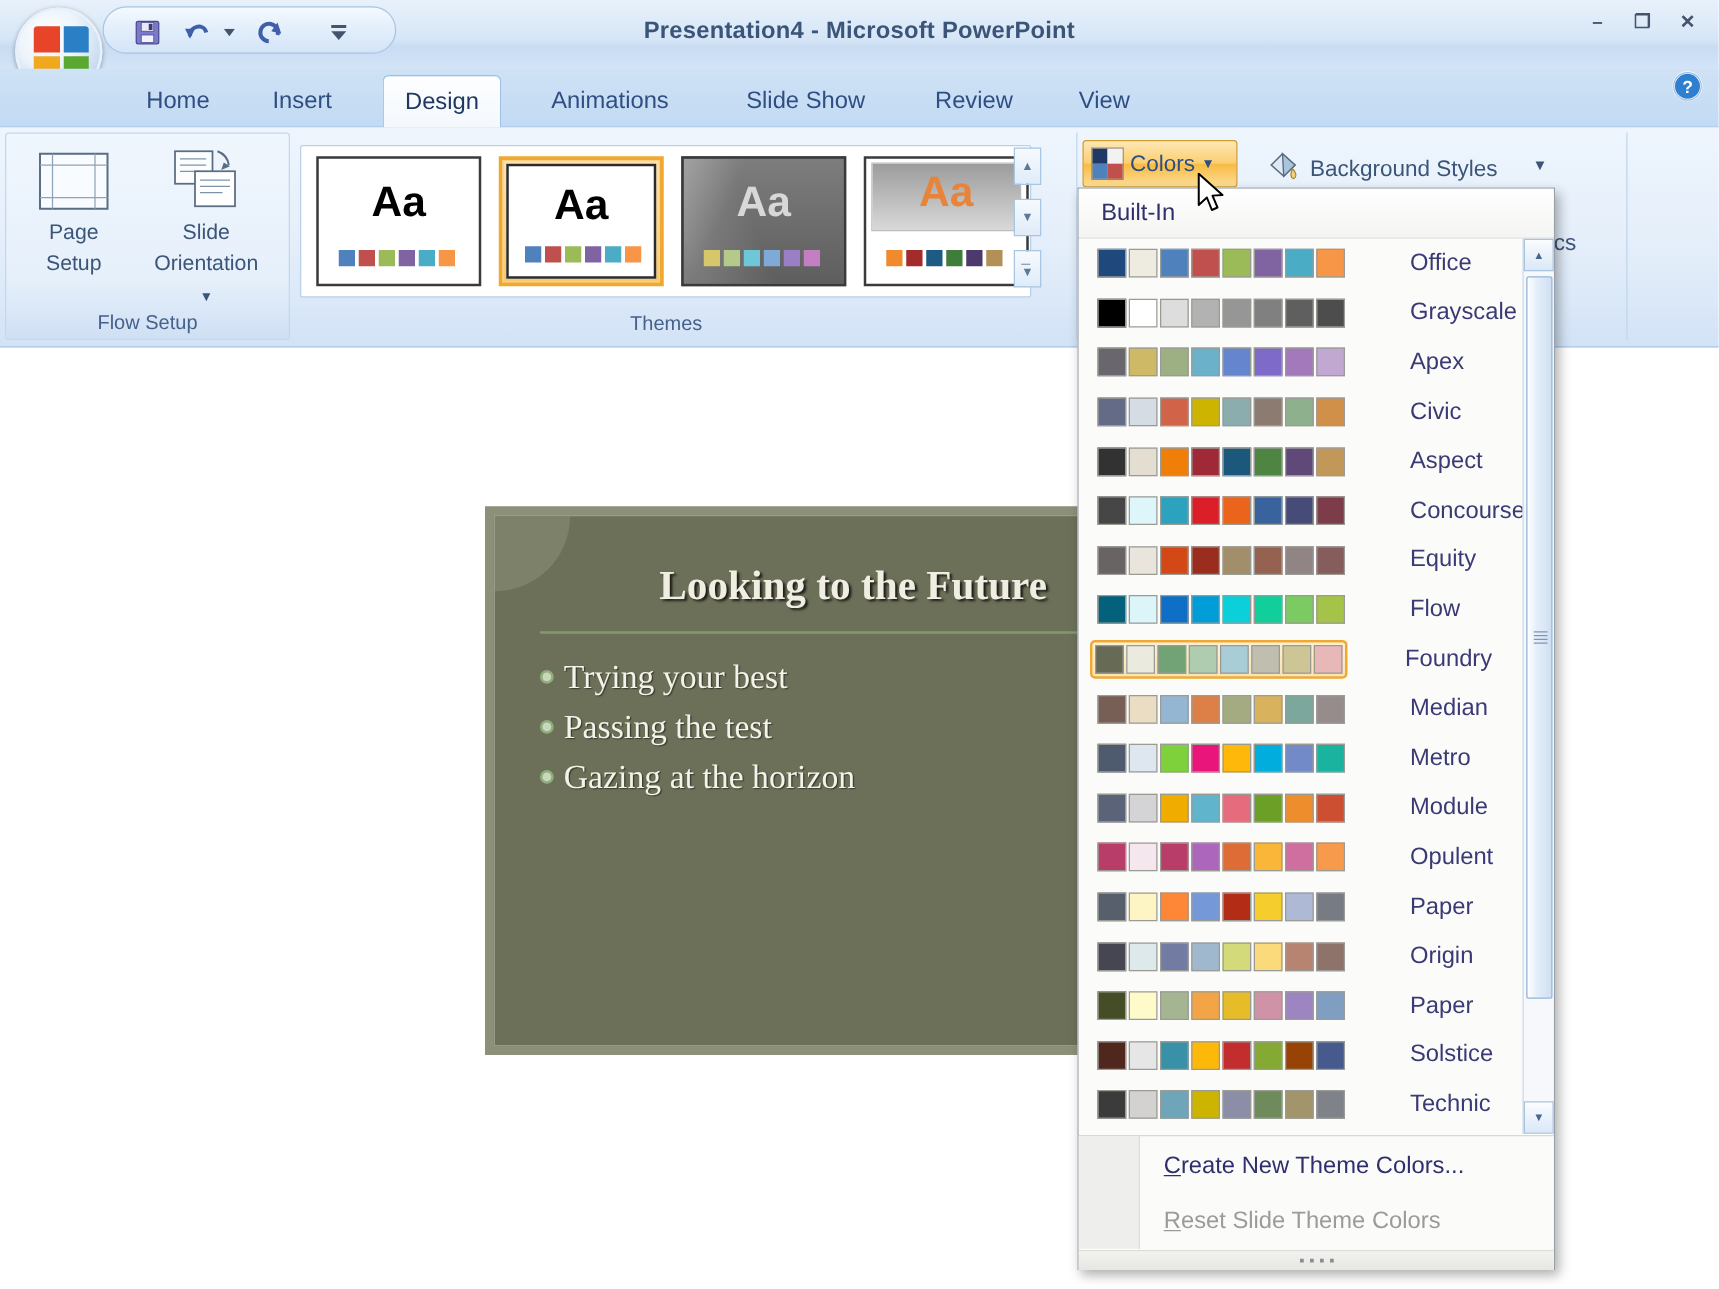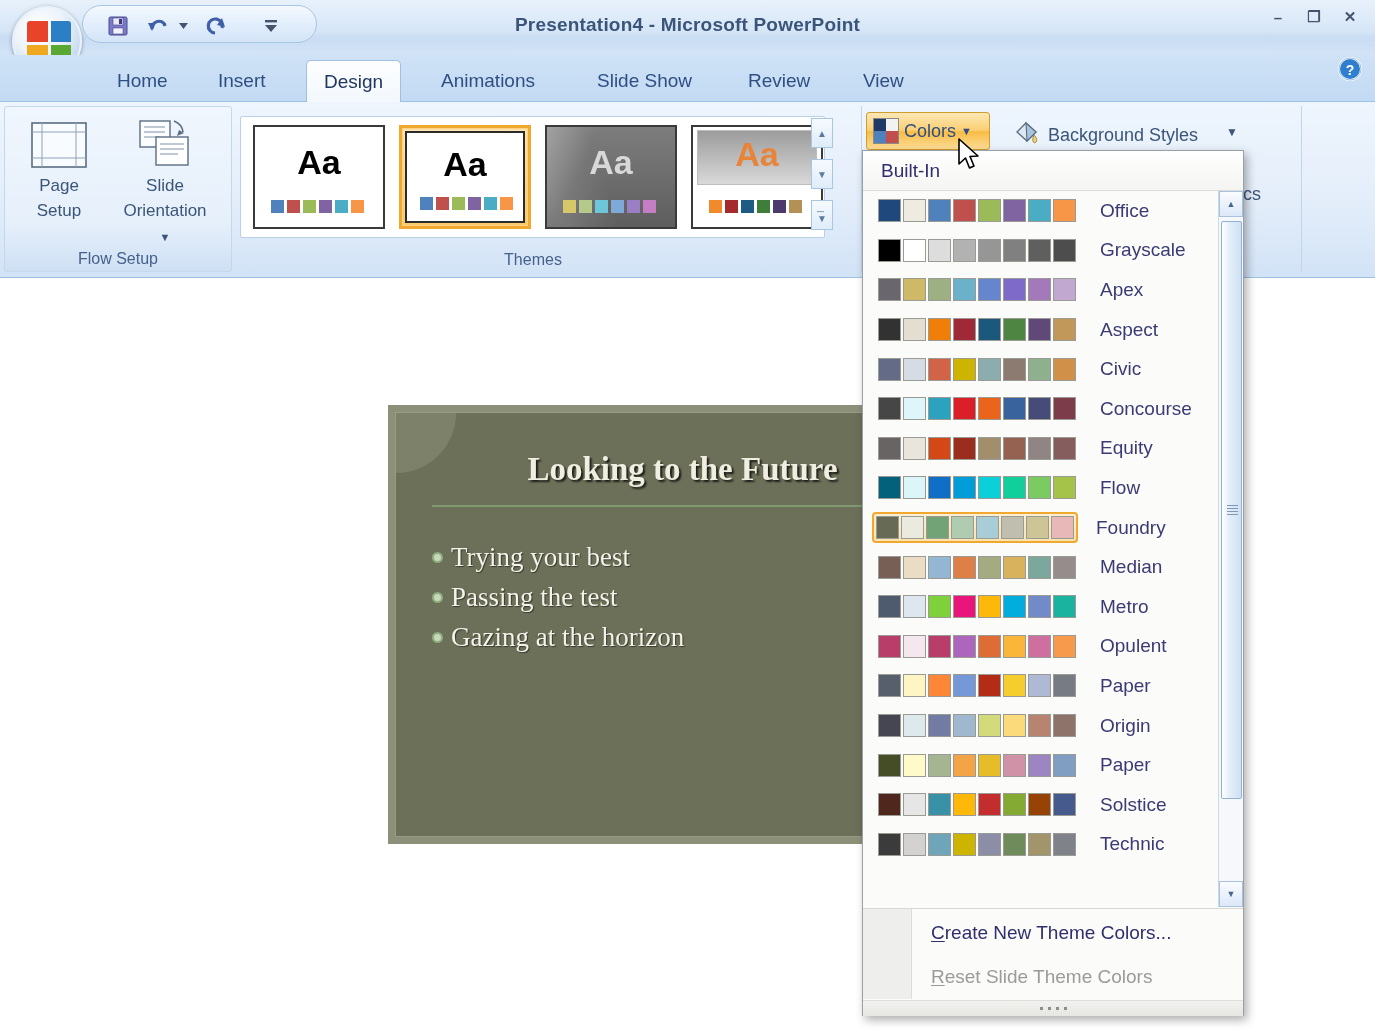--- a/index.html
+++ b/index.html
@@ -128,21 +128,21 @@
   #slide-title {
     position: absolute; left: 36px; right: 26px; top: 38px;
     font-family: "Liberation Serif", serif; font-weight: bold;
     font-size: 33px; color: #efeee0; text-align: center;
     text-shadow: 2px 2px 2px rgba(0,0,0,.75);
     white-space: nowrap;
   }
   #slide-rule {
     position:absolute; left:36px; right:26px; top:92px; height:2px; background:#7e9a6e;
   }
-  #slide-bullets { position: absolute; left: 36px; top: 124px; }
+  #slide-bullets { position: absolute; left: 36px; top: 108px; }
   .bullet { display:flex; align-items:center; gap:8px; height:40px; }
   .bullet .dot {
     width:11px; height:11px; border-radius:50%;
     border:2px solid #8fae7c; background:#c9d8bd; flex:none;
   }
   .bullet .txt {
     font-family:"Liberation Serif", serif; font-size:27px; color:#f4f3e9;
     text-shadow: 1px 1px 1px rgba(0,0,0,.5); white-space:nowrap;
   }
 
@@ -161,20 +161,21 @@
     display:flex; align-items:center; padding-left:18px;
     font-size:19px; font-weight:normal; color:#2f2f6e;
   }
   #dd-list {
     position:absolute; left:0; top:40px; width:357px; height:716px;
     overflow:hidden; background:#fbfbfa;
   }
   .dd-row {
     position:relative; height:39.6px; display:flex; align-items:center;
     padding-left:9px;
+    gap:28px;
   }
   .dd-row.sel .sw-wrap {
     border:2px solid #f0a830; border-radius:4px;
     background:linear-gradient(to bottom,#fdf0d2,#fbe3ae); padding:2px;
   }
   .sw-wrap { display:flex; gap:2px; padding:4px; border:2px solid transparent; }
   .sw { width:23px; height:23px; border:1px solid #9b9b96; display:block; }
   .dd-name { margin-left:18px; font-size:19px; color:#3a3a74; white-space:nowrap; }
 
   
@@ -507,46 +508,46 @@
           <span class="sw" style="background: rgb(107, 177, 201);"></span>
           <span class="sw" style="background: rgb(101, 133, 207);"></span>
           <span class="sw" style="background: rgb(126, 107, 201);"></span>
           <span class="sw" style="background: rgb(163, 121, 187);"></span>
           <span class="sw" style="background: rgb(192, 168, 208);"></span>
         </div>
         <span class="dd-name">Apex</span>
       </div>
       <div class="dd-row">
         <div class="sw-wrap">
+          <span class="sw" style="background: rgb(100, 107, 134);"></span>
+          <span class="sw" style="background: rgb(213, 220, 228);"></span>
+          <span class="sw" style="background: rgb(209, 99, 73);"></span>
+          <span class="sw" style="background: rgb(204, 180, 0);"></span>
+          <span class="sw" style="background: rgb(140, 173, 174);"></span>
+          <span class="sw" style="background: rgb(140, 123, 112);"></span>
+          <span class="sw" style="background: rgb(143, 176, 140);"></span>
+          <span class="sw" style="background: rgb(209, 144, 73);"></span>
+        </div>
+        <span class="dd-name">Civic</span>
+      </div>
+      <div class="dd-row">
+        <div class="sw-wrap">
           <span class="sw" style="background: rgb(50, 50, 50);"></span>
           <span class="sw" style="background: rgb(227, 222, 209);"></span>
           <span class="sw" style="background: rgb(240, 127, 9);"></span>
           <span class="sw" style="background: rgb(159, 41, 54);"></span>
           <span class="sw" style="background: rgb(27, 88, 124);"></span>
           <span class="sw" style="background: rgb(78, 133, 66);"></span>
           <span class="sw" style="background: rgb(96, 72, 120);"></span>
           <span class="sw" style="background: rgb(193, 152, 89);"></span>
         </div>
         <span class="dd-name">Aspect</span>
       </div>
       <div class="dd-row">
         <div class="sw-wrap">
-          <span class="sw" style="background: rgb(100, 107, 134);"></span>
-          <span class="sw" style="background: rgb(213, 220, 228);"></span>
-          <span class="sw" style="background: rgb(209, 99, 73);"></span>
-          <span class="sw" style="background: rgb(204, 180, 0);"></span>
-          <span class="sw" style="background: rgb(140, 173, 174);"></span>
-          <span class="sw" style="background: rgb(140, 123, 112);"></span>
-          <span class="sw" style="background: rgb(143, 176, 140);"></span>
-          <span class="sw" style="background: rgb(209, 144, 73);"></span>
-        </div>
-        <span class="dd-name">Civic</span>
-      </div>
-      <div class="dd-row">
-        <div class="sw-wrap">
           <span class="sw" style="background: rgb(70, 70, 70);"></span>
           <span class="sw" style="background: rgb(222, 245, 250);"></span>
           <span class="sw" style="background: rgb(45, 162, 191);"></span>
           <span class="sw" style="background: rgb(218, 31, 40);"></span>
           <span class="sw" style="background: rgb(235, 100, 27);"></span>
           <span class="sw" style="background: rgb(57, 99, 157);"></span>
           <span class="sw" style="background: rgb(71, 75, 120);"></span>
           <span class="sw" style="background: rgb(125, 60, 74);"></span>
         </div>
         <span class="dd-name">Concourse</span>
@@ -611,20 +612,33 @@
           <span class="sw" style="background: rgb(234, 21, 122);"></span>
           <span class="sw" style="background: rgb(254, 184, 10);"></span>
           <span class="sw" style="background: rgb(0, 173, 220);"></span>
           <span class="sw" style="background: rgb(115, 138, 200);"></span>
           <span class="sw" style="background: rgb(26, 179, 159);"></span>
         </div>
         <span class="dd-name">Metro</span>
       </div>
       <div class="dd-row">
         <div class="sw-wrap">
+          <span class="sw" style="background: rgb(90, 99, 120);"></span>
+          <span class="sw" style="background: rgb(212, 212, 214);"></span>
+          <span class="sw" style="background: rgb(240, 173, 0);"></span>
+          <span class="sw" style="background: rgb(96, 181, 204);"></span>
+          <span class="sw" style="background: rgb(230, 108, 125);"></span>
+          <span class="sw" style="background: rgb(107, 159, 37);"></span>
+          <span class="sw" style="background: rgb(238, 141, 44);"></span>
+          <span class="sw" style="background: rgb(205, 79, 50);"></span>
+        </div>
+        <span class="dd-name">Module</span>
+      </div>
+      <div class="dd-row">
+        <div class="sw-wrap">
           <span class="sw" style="background: rgb(184, 61, 104);"></span>
           <span class="sw" style="background: rgb(244, 231, 237);"></span>
           <span class="sw" style="background: rgb(184, 61, 104);"></span>
           <span class="sw" style="background: rgb(172, 102, 187);"></span>
           <span class="sw" style="background: rgb(222, 108, 54);"></span>
           <span class="sw" style="background: rgb(249, 182, 57);"></span>
           <span class="sw" style="background: rgb(206, 111, 160);"></span>
           <span class="sw" style="background: rgb(248, 154, 75);"></span>
         </div>
         <span class="dd-name">Opulent</span>

